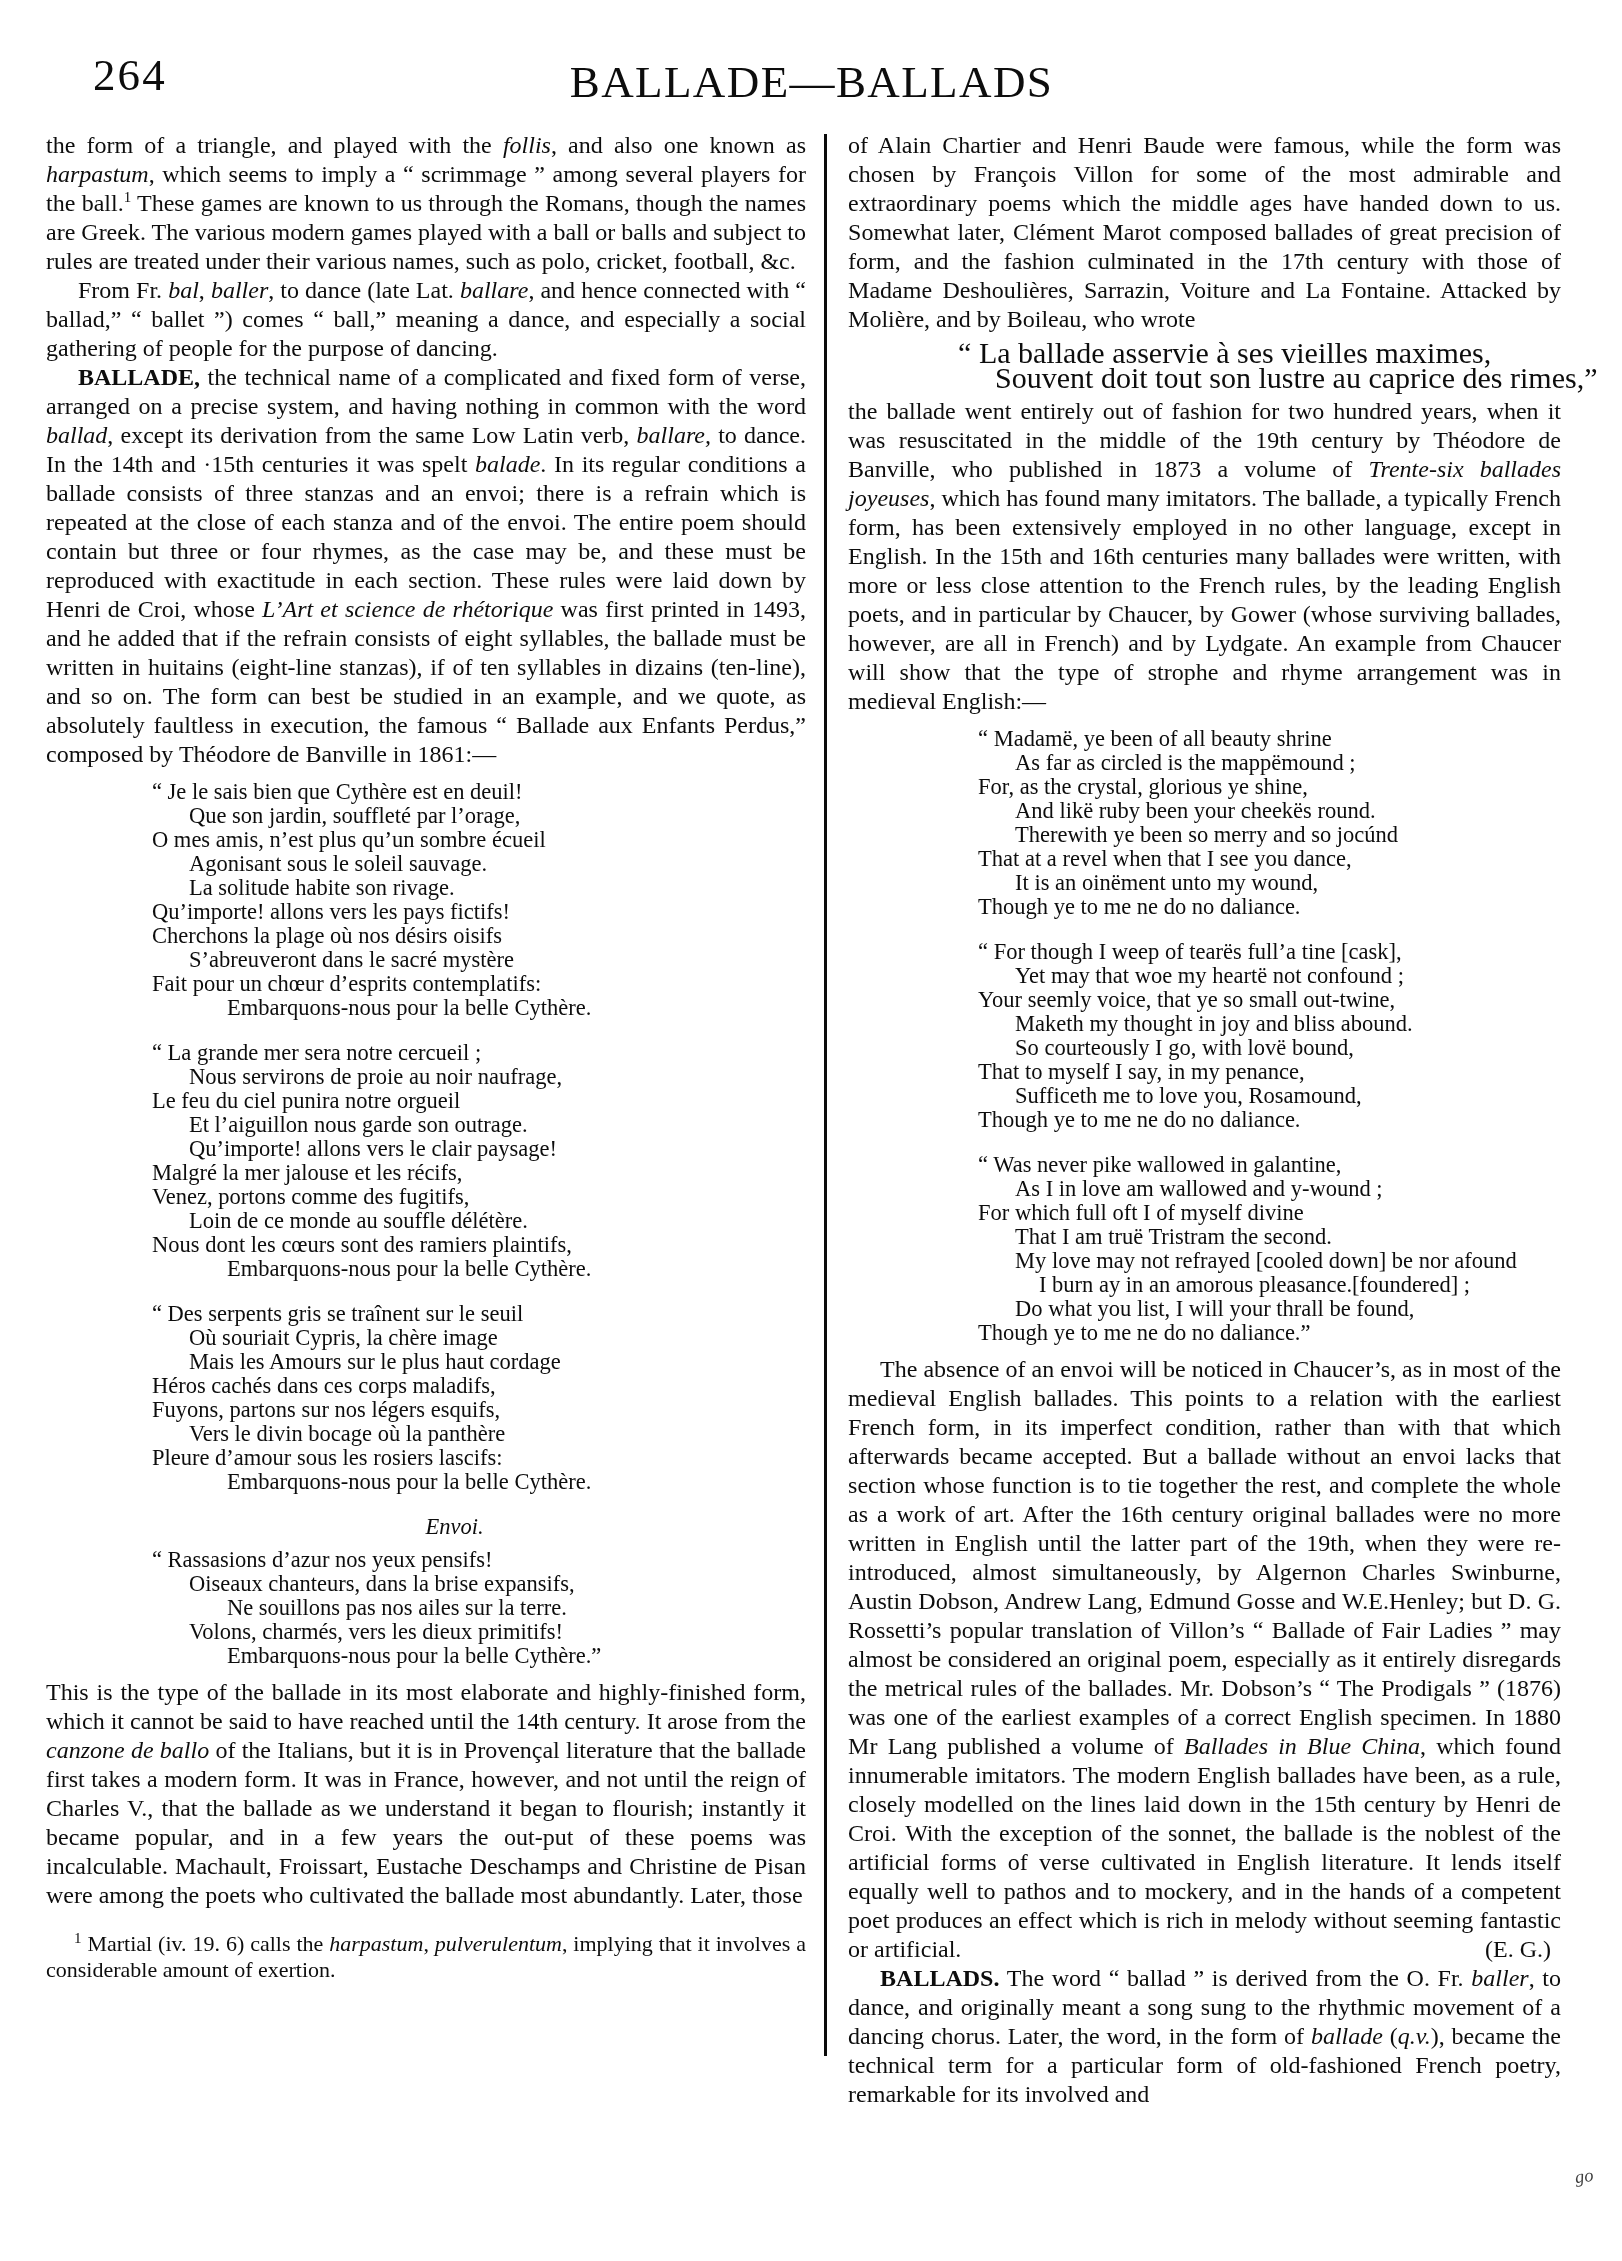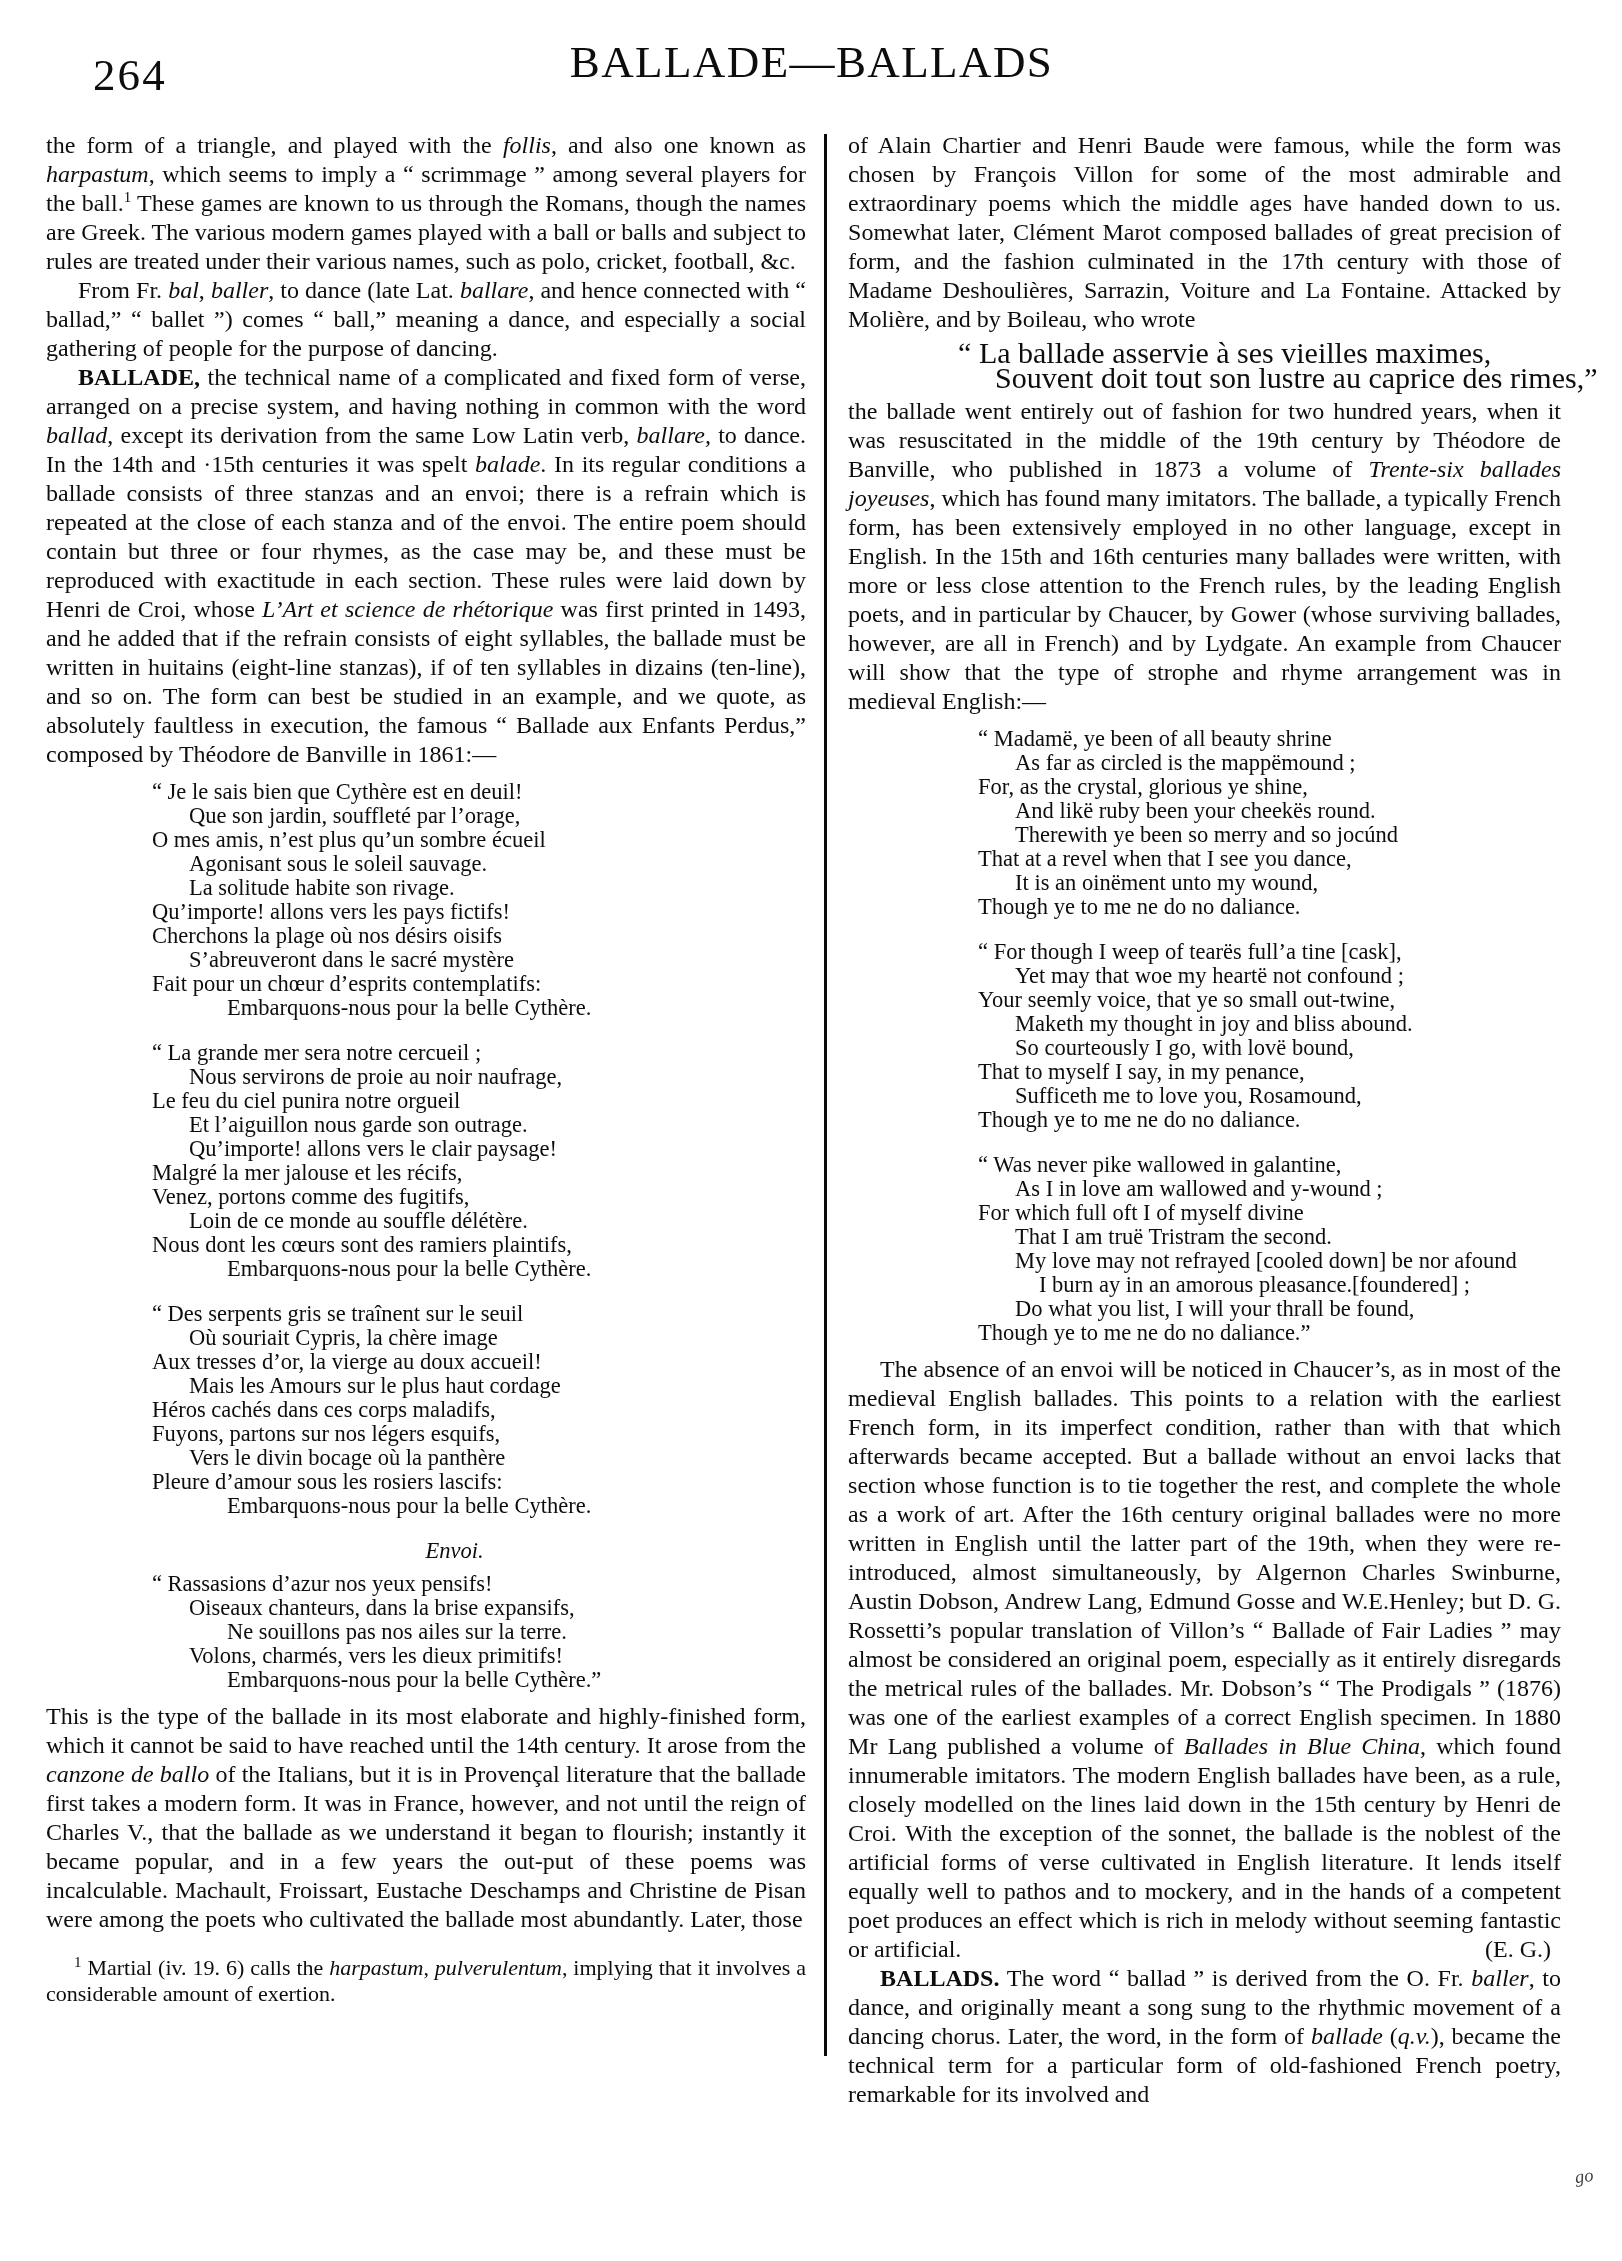--- a/index.html
+++ b/index.html
@@ -12,21 +12,21 @@
     position:relative;
     -webkit-font-smoothing:antialiased;
   }
   .page { position:relative; width:1623px; height:2261px; box-sizing:border-box;
           padding:131px 62px 0 46px; }
   .page-num {
     position:absolute; left:73px; top:49px;
     font-size:45px; letter-spacing:2.1px; font-weight:normal;margin-left:20px;
   }
   .page-title {
-    position:absolute; left:0; right:0; top:36px;
+    position:absolute; left:0; right:0; top:56px;
     text-align:center; font-size:45px; letter-spacing:1.4px;
     font-weight:normal; white-space:nowrap;
   }
   .columns { display:flex; align-items:stretch; }
   .col-left  { width:760px; flex:none; }
   .col-divider { width:2.8px; background:#0a0a0a; flex:none; margin:2.8px 21px 53px 18.3px; }
   .col-right { flex:1; min-width:0; }
 
   .para {
     font-size:24px; line-height:29px;
@@ -97,21 +97,20 @@
             <div class="pline ind1"><span>Qu’importe! allons vers le clair paysage!</span></div>
             <div class="pline ind0"><span>Malgré la mer jalouse et les récifs,</span></div>
             <div class="pline ind0"><span>Venez, portons comme des fugitifs,</span></div>
             <div class="pline ind1"><span>Loin de ce monde au souffle délétère.</span></div>
             <div class="pline ind0"><span>Nous dont les cœurs sont des ramiers plaintifs,</span></div>
             <div class="pline ind2"><span>Embarquons-nous pour la belle Cythère.</span></div>
           </div>
         <div class="stanza">
             <div class="pline ind0"><span>“ Des serpents gris se traînent sur le seuil</span></div>
             <div class="pline ind1"><span>Où souriait Cypris, la chère image</span></div>
-            <div class="pline ind0"><span>Aux tresses d’or, la vierge au doux accueil!</span></div>
             <div class="pline ind1"><span>Mais les Amours sur le plus haut cordage</span></div>
             <div class="pline ind0"><span>Héros cachés dans ces corps maladifs,</span></div>
             <div class="pline ind0"><span>Fuyons, partons sur nos légers esquifs,</span></div>
             <div class="pline ind1"><span>Vers le divin bocage où la panthère</span></div>
             <div class="pline ind0"><span>Pleure d’amour sous les rosiers lascifs:</span></div>
             <div class="pline ind2"><span>Embarquons-nous pour la belle Cythère.</span></div>
           </div>
         <div class="envoi-label">Envoi.</div>
         <div class="stanza">
             <div class="pline ind0"><span>“ Rassasions d’azur nos yeux pensifs!</span></div>

